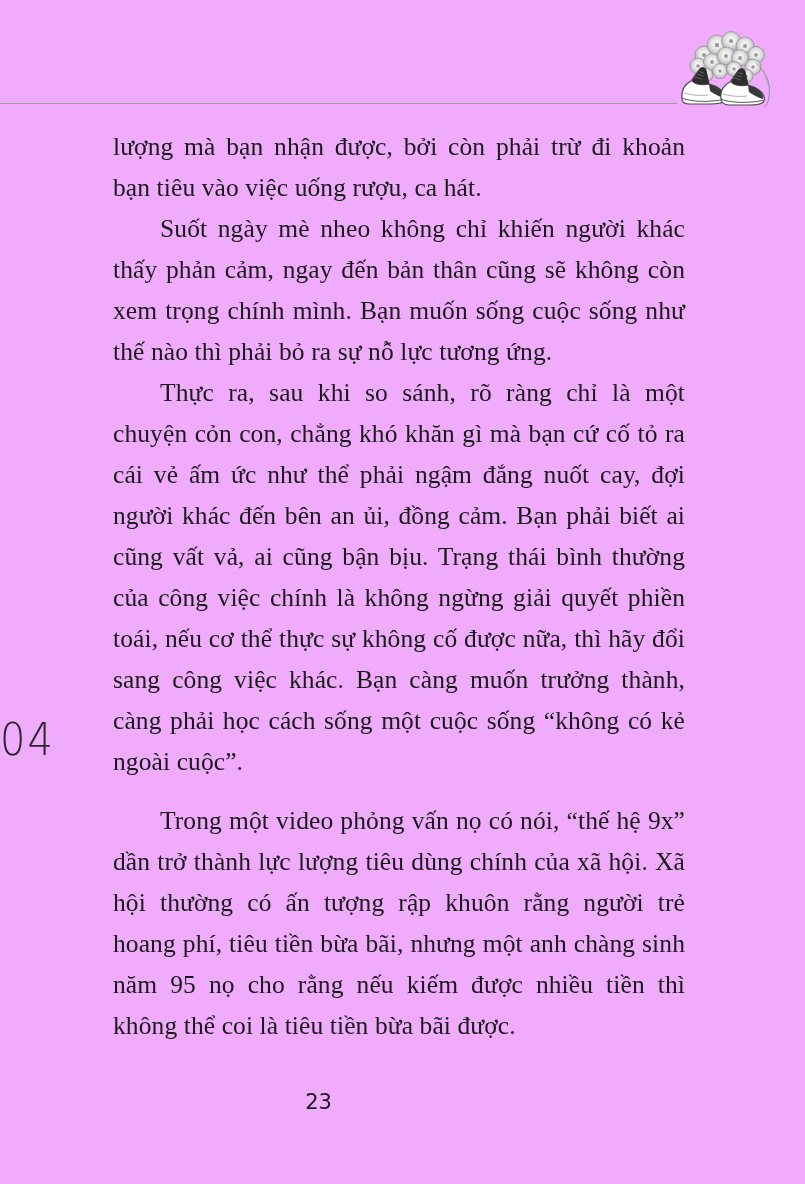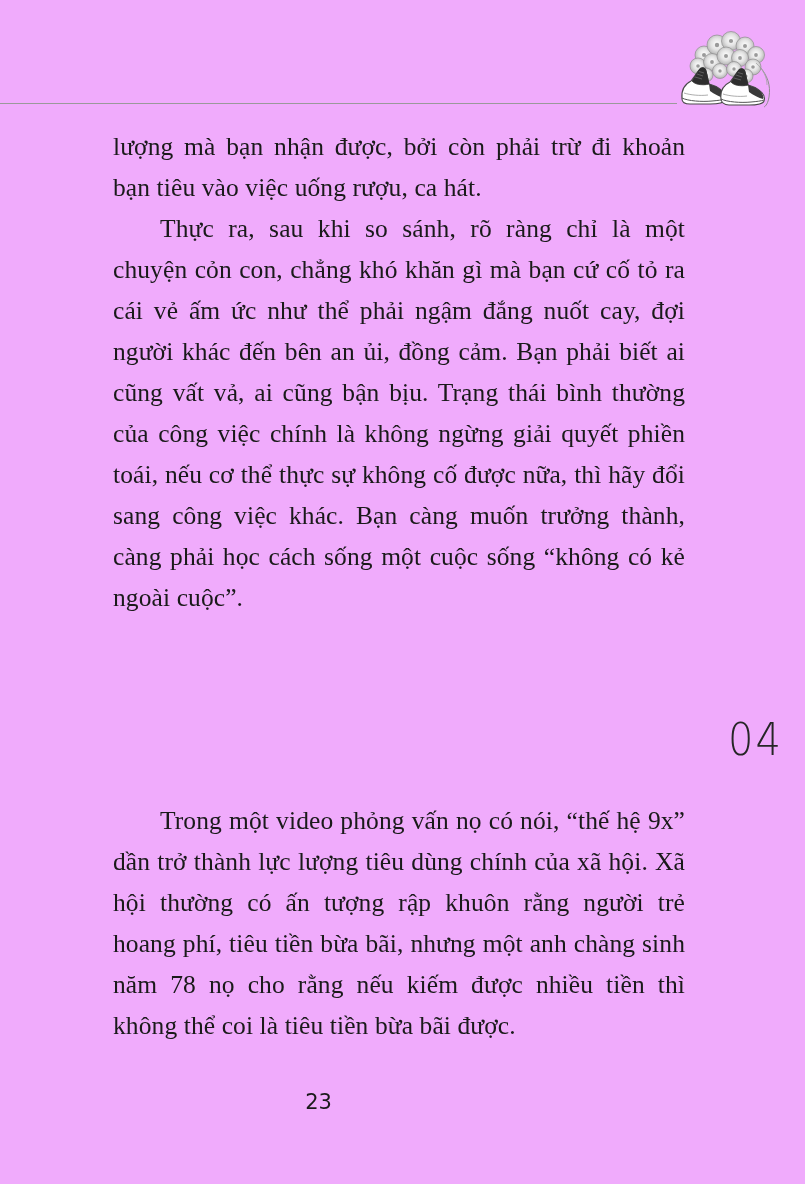--- a/index.html
+++ b/index.html
@@ -52,21 +52,21 @@
   }
   p.para.indent { text-indent: 47px; }
   p.para.last-line-left { text-align-last: left; }
 
   
   .section-number {
     position: absolute;
     left: 0;
     top: 716px;
     width: 783px;
-    text-align: right;
+    text-align: left;
     font-family: "DejaVu Sans", sans-serif;
     font-size: 40px;
     font-weight: 300;
     letter-spacing: 2px;
     color: #262626;
   }
   .section-number span {
     display: inline-block;
     transform: scaleY(1.12);
   }
@@ -166,26 +166,27 @@
           <path d="M70 45.5 L75 47"></path>
       </g>
 
       <path d="M92 40 C99 48 103 58 101 70 C100 76 98 79 96 80" fill="none" stroke="#8e8e8e" stroke-width="1"></path>
       <path d="M88 36 C95 42 99 50 99 58" fill="none" stroke="#a5a5a5" stroke-width="0.8"></path>
     </svg>
   </div>
 
   <div class="content">
     <p class="para">lượng mà bạn nhận được, bởi còn phải trừ đi khoản bạn tiêu vào việc uống rượu, ca hát.</p>
+    <p class="para indent">Suốt ngày mè nheo không chỉ khiến người khác thấy phản cảm, ngay đến bản thân cũng sẽ không còn xem trọng chính mình. Bạn muốn sống cuộc sống như thế nào thì phải bỏ ra sự nỗ lực tương ứng.</p>
     <p class="para indent last-line-left">Thực ra, sau khi so sánh, rõ ràng chỉ là một chuyện cỏn con, chẳng khó khăn gì mà bạn cứ cố tỏ ra cái vẻ ấm ức như thể phải ngậm đắng nuốt cay, đợi người khác đến bên an ủi, đồng cảm. Bạn phải biết ai cũng vất vả, ai cũng bận bịu. Trạng thái bình thường của công việc chính là không ngừng giải quyết phiền toái, nếu cơ thể thực sự không cố được nữa, thì hãy đổi sang công việc khác. Bạn càng muốn trưởng thành, càng phải học cách sống một cuộc sống “không có kẻ ngoài cuộc”.</p>
   </div>
 
   <div class="section-number">
     <span>04</span>
   </div>
 
   <div class="content-2">
-    <p class="para indent last-line-left">Trong một video phỏng vấn nọ có nói, “thế hệ 9x” dần trở thành lực lượng tiêu dùng chính của xã hội. Xã hội thường có ấn tượng rập khuôn rằng người trẻ hoang phí, tiêu tiền bừa bãi, nhưng một anh chàng sinh năm 78 nọ cho rằng nếu kiếm được nhiều tiền thì không thể coi là tiêu tiền bừa bãi được.</p>
+    <p class="para indent last-line-left">Trong một video phỏng vấn nọ có nói, “thế hệ 9x” dần trở thành lực lượng tiêu dùng chính của xã hội. Xã hội thường có ấn tượng rập khuôn rằng người trẻ hoang phí, tiêu tiền bừa bãi, nhưng một anh chàng sinh năm 95 nọ cho rằng nếu kiếm được nhiều tiền thì không thể coi là tiêu tiền bừa bãi được.</p>
   </div>
 
   <div class="page-number">23</div>
 
 </div>
 
 </body></html>

